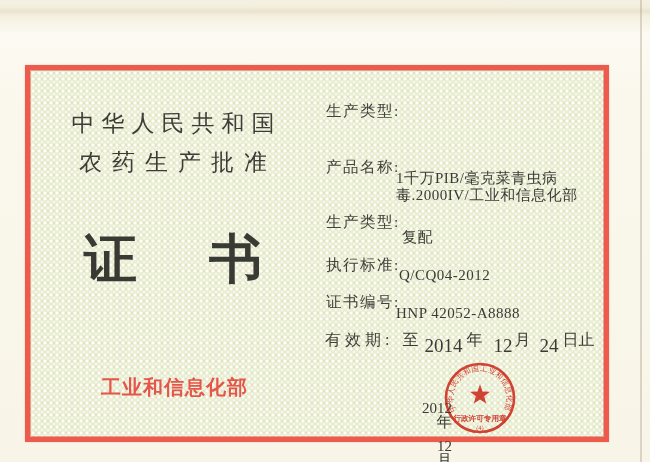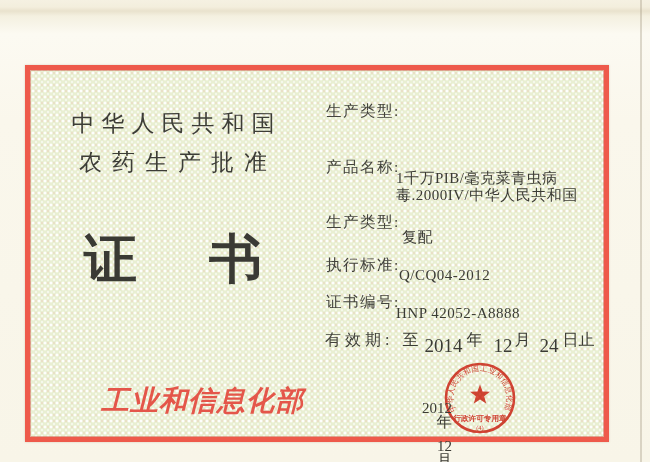--- a/index.html
+++ b/index.html
@@ -24,21 +24,21 @@
       radial-gradient(circle, rgba(236,166,156,.22) .9px, rgba(255,255,255,0) 1.5px);
     background-size:6px 6px, 6px 6px, 6px 6px;
     background-position:0 0, 3px 3px, 3px 0;
     margin-top:8px;
   }
   .cert * { position:absolute; }
   .t1 { left:8px; top:38px;  width:270px; text-align:center; font-size:23px; letter-spacing:7px; text-indent:7px; color:#3d3d37; white-space:nowrap; }
   .t2 { left:8px; top:77px;  width:270px; text-align:center; font-size:23px; letter-spacing:10px; text-indent:10px; color:#3d3d37; white-space:nowrap; }
   .t3 { left:8px; top:154px; width:270px; display:flex; justify-content:center; gap:72px; font-size:53px; font-weight:600; color:#3a3a34; }
   .t3 span { position:static; }
-  .ministry { left:71px; top:312px; font-size:28px; letter-spacing:1px; color:#e4564a; font-weight:600; white-space:nowrap;font-style:italic; }
+  .ministry { left:71px; top:304px; font-size:20px; letter-spacing:1px; color:#e4564a; font-weight:600; white-space:nowrap; }
 
   .flabel { left:296px; font-size:15.5px; letter-spacing:1.5px; color:#42423c; white-space:nowrap; }
   .fvalue { left:366px; font-size:15px;   letter-spacing:.5px;  color:#3b3b35; white-space:nowrap; line-height:16.5px; }
   .lab-company  { top:31px; }  .val-company  { top:43px; }
   .lab-product  { top:87px; }  .val-product  { top:100px; }
   .lab-type     { top:142px; } .val-type     { top:159px; left:372px; }
   .lab-standard { top:185px; } .val-standard { top:197px; left:369px; }
   .lab-certno   { top:222px;font-family:Liberation Serif, serif; } .val-certno   { top:235px; }
 
   .validity { left:295px; top:259px; display:flex; align-items:flex-end; font-size:16px; color:#3b3b35; white-space:nowrap; }
@@ -78,21 +78,21 @@
     <div class="t3">
       <span>证</span>
       <span>书</span>
     </div>
 
     <div class="flabel lab-company">生产类型:</div>
 
     <div class="flabel lab-product">产品名称:</div>
     <div class="fvalue val-product">
       <div style="position:static;">1千万PIB/毫克菜青虫病</div>
-      <div style="position:static;">毒.2000IV/中华人民共和国</div>
+      <div style="position:static;">毒.2000IV/工业和信息化部</div>
     </div>
 
     <div class="flabel lab-type">生产类型:</div>
     <div class="fvalue val-type">复配</div>
 
     <div class="flabel lab-standard">执行标准:</div>
     <div class="fvalue val-standard">Q/CQ04-2012</div>
 
     <div class="flabel lab-certno">证书编号:</div>
     <div class="fvalue val-certno">HNP 42052-A8888</div>

